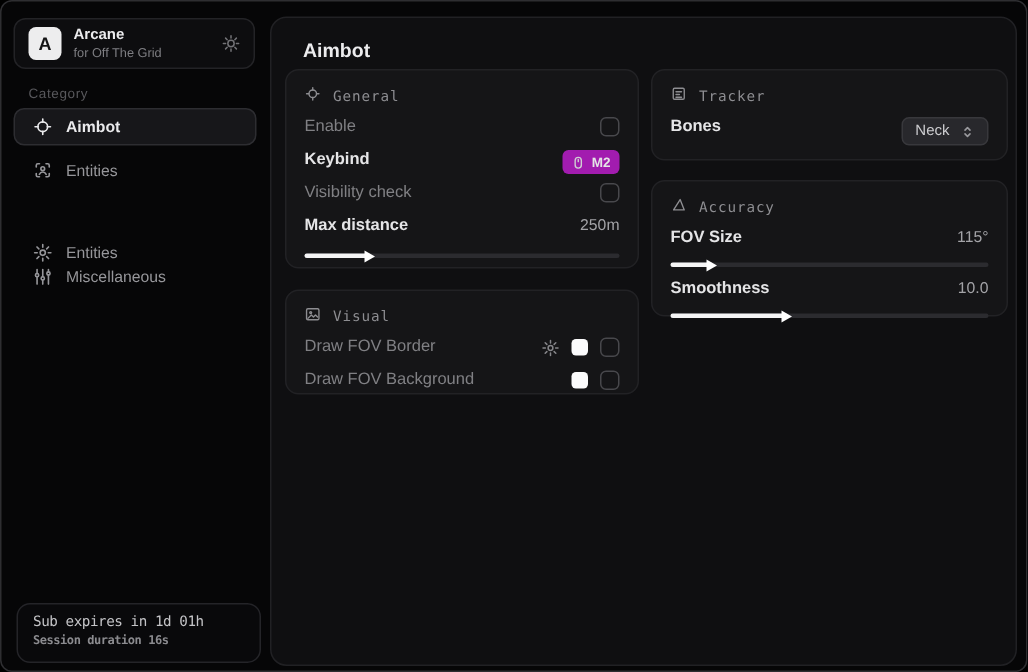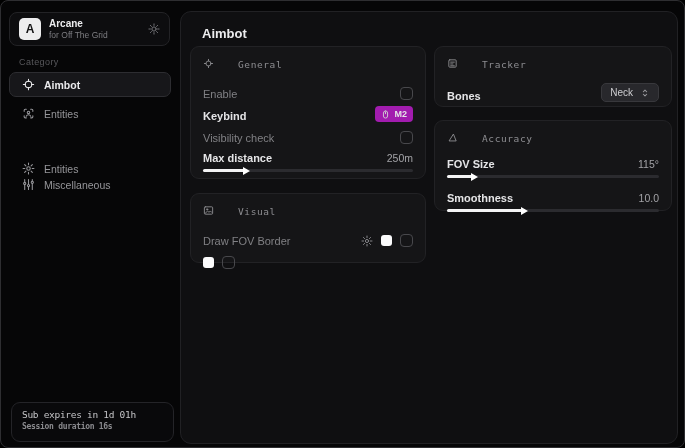--- a/index.html
+++ b/index.html
@@ -24,23 +24,23 @@
   
   .main-panel { position:absolute; left:179px; top:10px; width:498px; height:433px; background:#0f0f11; border:1px solid #212124; border-radius:11px; }
   .main-title { position:absolute; left:21px; top:14px; font-size:13px; font-weight:700; color:#ececee; }
 
   .card { position:absolute; background:#151517; border:1px solid #222225; border-radius:9px; padding:10px 12px; }
   .card-general  { left:9px;   top:34px;  width:236px; height:133px; }
   .card-visual   { left:9px;   top:181px; width:236px; height:70px; }
   .card-tracker  { left:253px; top:34px;  width:238px; height:61px; }
   .card-accuracy { left:253px; top:108px; width:238px; height:91px; }
 
-  .sec-head { display:flex; align-items:center; gap:24px; color:#8d8d91; font-family:"DejaVu Sans Mono",monospace; font-size:9.5px; letter-spacing:.6px; height:14px; margin-bottom:7px; }
+  .sec-head { display:flex; align-items:center; gap:8px; color:#8d8d91; font-family:"DejaVu Sans Mono",monospace; font-size:9.5px; letter-spacing:.6px; height:14px; margin-bottom:7px; }
   .sec-head svg { flex:0 0 auto; }
-  .row { display:flex; align-items:flex-end; justify-content:space-between; height:22px; }
+  .row { display:flex; align-items:flex-start; justify-content:space-between; height:22px; }
   .row-right { display:flex; align-items:center; gap:8px; }
   .lbl-bright { font-size:11px; font-weight:600; color:#e5e5e7; }
   .lbl-dim { font-size:11px; color:#808084; }
   .val { font-size:10.5px; color:#a3a3a7; }
 
   .checkbox { width:13px; height:13px; border:1.5px solid #48484c; border-radius:4px; background:transparent; cursor:pointer; }
   .swatch { width:11px; height:11px; background:#fbfbfc; border-radius:3px; cursor:pointer; }
   .row-gear { color:#86868a; display:flex; cursor:pointer; }
 
   .keybind-badge { display:flex; align-items:center; gap:4px; height:16px; padding:0 6px; background:#a21caf; border-radius:4px; color:#e4e4e6; font-size:9px; font-weight:700; cursor:pointer; }
@@ -184,20 +184,21 @@
             <svg width="12" height="12" viewBox="0 0 24 24" fill="none" stroke="currentColor" stroke-width="2" stroke-linecap="round">
                 <circle cx="12" cy="12" r="3.2"></circle>
                 <path d="M12 2v3.2M12 18.8V22M2 12h3.2M18.8 12H22M4.9 4.9l2.3 2.3M16.8 16.8l2.3 2.3M4.9 19.1l2.3-2.3M16.8 7.2l2.3-2.3"></path>
               </svg>
           </span>
           <span class="swatch"></span>
           <span class="checkbox"></span>
         </span>
       </div>
       <div class="row">
+        <span class="lbl-dim">Draw FOV Background</span>
         <span class="row-right">
           <span class="swatch"></span>
           <span class="checkbox"></span>
         </span>
       </div>
     </div>
 
     <div class="card card-tracker">
       <div class="sec-head">
         <span>

